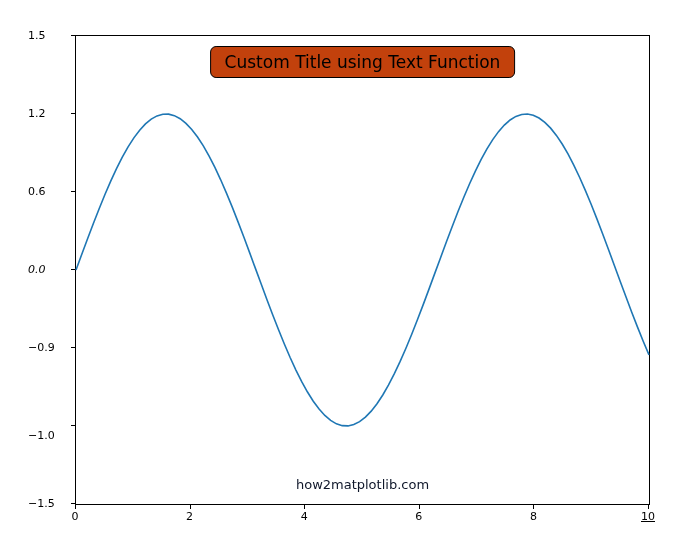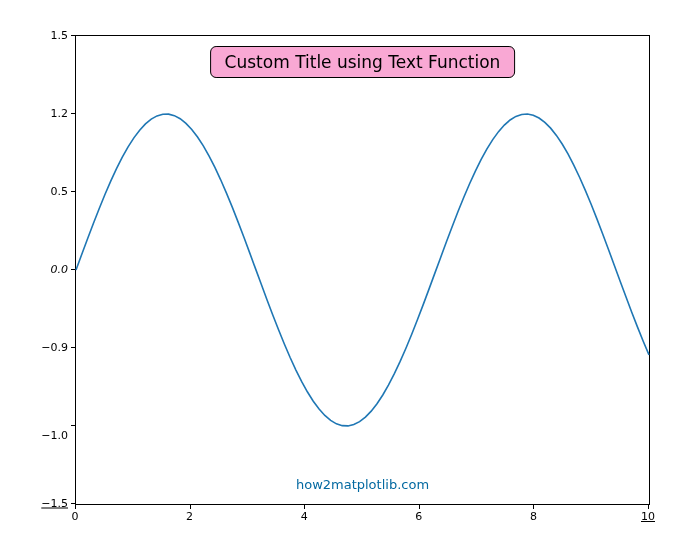--- a/index.html
+++ b/index.html
@@ -23,21 +23,21 @@
     width: 575px;
     height: 470px;
     border: 1px solid #000;
     box-sizing: border-box;
   }
   .ytick-label {
     position: absolute;
     right: 632px;
     font-size: 11px;
     color: #000;
-    text-align: right;
+    text-align: left;
     width: 40px;
     transform: translateY(-50%);
   }
   .xtick-label {
     position: absolute;
     top: 510px;
     font-size: 11px;
     color: #000;
     transform: translateX(-50%);
   }
@@ -68,62 +68,62 @@
     stroke: #1f77b4;
     stroke-width: 1.6;
   }
   .title-box {
     position: absolute;
     left: 50%;
     transform: translateX(-50%);
     top: 10px;
     border: 1px solid #000;
     border-radius: 6px;
-    background: #f9a8d4;
+    background: #c2410c;
     padding: 5px 14px;
     font-size: 17px;
     color: #000;
     white-space: nowrap;
   }
   .footer-text {
     position: absolute;
     left: 50%;
     transform: translateX(-50%);
     bottom: 12px;
     font-size: 13px;
-    color: #0369a1;
+    color: #0f172a;
   }
 </style>
 </head>
 <body>
 
 <div class="figure">
 
   <div class="axes">
     <svg class="plot-svg" viewBox="0 0 573 468" preserveAspectRatio="none">
       <path id="sine-path" class="sine-path" d="M0.00 234.00 L5.79 218.27 L11.57 202.70 L17.36 187.45 L23.15 172.68 L28.94 158.53 L34.72 145.14 L40.51 132.67 L46.30 121.23 L52.09 110.93 L57.87 101.89 L63.66 94.20 L69.45 87.93 L75.23 83.16 L81.02 79.91 L86.81 78.24 L92.60 78.16 L98.38 79.66 L104.17 82.74 L109.96 87.36 L115.75 93.48 L121.53 101.02 L127.32 109.92 L133.11 120.09 L138.90 131.42 L144.68 143.79 L150.47 157.08 L156.26 171.16 L162.04 185.88 L167.83 201.08 L173.62 216.63 L179.41 232.35 L185.19 248.08 L190.98 263.68 L196.77 278.97 L202.56 293.80 L208.34 308.02 L214.13 321.49 L219.92 334.07 L225.70 345.63 L231.49 356.04 L237.28 365.22 L243.07 373.06 L248.85 379.48 L254.64 384.42 L260.43 387.82 L266.22 389.66 L272.00 389.91 L277.79 388.57 L283.58 385.65 L289.42 381.14 L295.21 375.17 L301.00 367.75 L306.78 358.98 L312.57 348.93 L318.36 337.70 L324.15 325.43 L329.93 312.21 L335.72 298.21 L341.51 283.54 L347.30 268.38 L353.08 252.86 L358.87 237.15 L364.66 221.41 L370.44 205.79 L376.23 190.47 L382.02 175.58 L387.81 161.30 L393.59 147.75 L399.38 135.08 L405.17 123.43 L410.96 112.89 L416.74 103.60 L422.53 95.63 L428.32 89.07 L434.10 83.99 L439.89 80.44 L445.68 78.45 L451.47 78.05 L457.25 79.24 L463.04 82.00 L468.83 86.32 L474.62 92.14 L480.40 99.40 L486.19 108.04 L491.98 117.96 L497.77 129.07 L503.55 141.24 L509.34 154.36 L515.13 168.29 L520.91 182.89 L526.70 198.01 L532.49 213.50 L538.28 229.20 L544.06 244.95 L549.85 260.58 L555.64 275.94 L561.43 290.88 L567.21 305.24 L573.00 318.87 "></path>
     </svg>
 
     <div class="title-box">
       <span>Custom Title using Text Function</span>
     </div>
 
     <div class="footer-text">how2matplotlib.com</div>
   </div>
 
   <div id="ytick-container">
-      <div class="ytick-label" style="top: 503px; text-decoration: underline;">−1.5</div>
+      <div class="ytick-label" style="top: 503px;">−1.5</div>
       <div class="tick-mark-y" style="top: 503px;"></div>
       <div class="ytick-label" style="top: 435px;">−1.0</div>
       <div class="tick-mark-y" style="top: 425px;"></div>
       <div class="ytick-label" style="top: 347px;">−0.9</div>
       <div class="tick-mark-y" style="top: 347px;"></div>
       <div class="ytick-label" style="top: 269px; font-style: italic;">0.0</div>
       <div class="tick-mark-y" style="top: 269px;"></div>
-      <div class="ytick-label" style="top: 191px;">0.5</div>
+      <div class="ytick-label" style="top: 191px;">0.6</div>
       <div class="tick-mark-y" style="top: 191px;"></div>
       <div class="ytick-label" style="top: 113px;">1.2</div>
       <div class="tick-mark-y" style="top: 113px;"></div>
       <div class="ytick-label" style="top: 35px;">1.5</div>
       <div class="tick-mark-y" style="top: 35px;"></div>
     </div>
   <div id="xtick-container">
       <div class="xtick-label" style="left: 75px;">0</div>
       <div class="tick-mark-x" style="left: 75px;"></div>
       <div class="xtick-label" style="left: 189.6px;">2</div>

